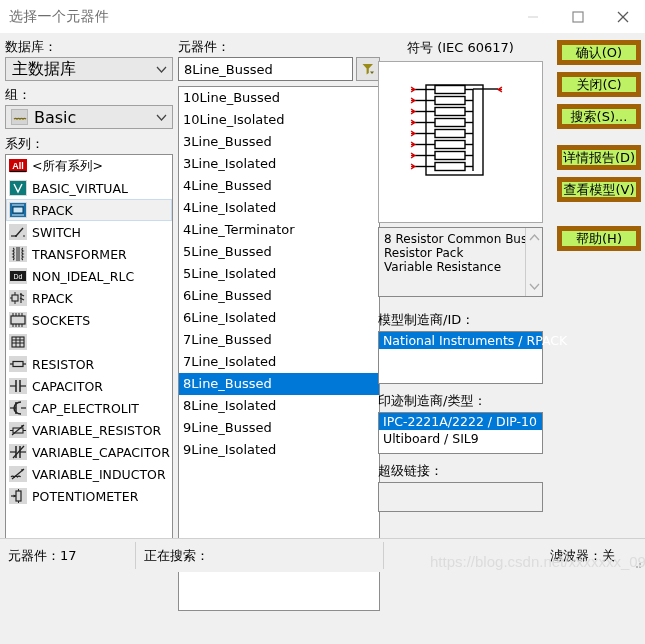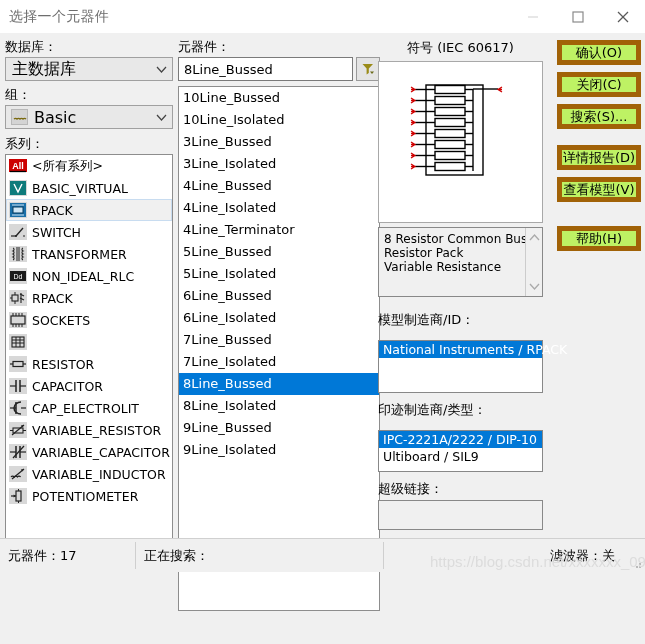--- a/index.html
+++ b/index.html
@@ -230,21 +230,21 @@
     width: 16px;
     border-left: 1px solid #ccc;
     background: #f0f0f0;
     display: flex;
     flex-direction: column;
     justify-content: space-between;
     align-items: center;
   }
   .vs-arrow { color: #999; font-size: 11px; padding: 3px 0; }
   .plain-list {
-    margin-top: 13px;
+    margin-top: 4px;
     border: 1px solid #888;
     background: #fff;
     box-sizing: border-box;
   }
   .plain-item {
     font-size: 12.5px;
     line-height: 17px;
     padding-left: 4px;
     white-space: nowrap;
   }

